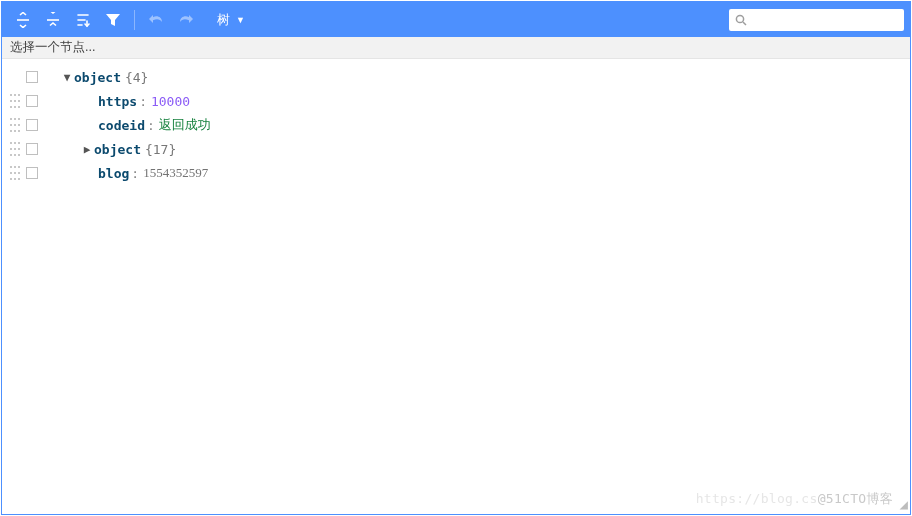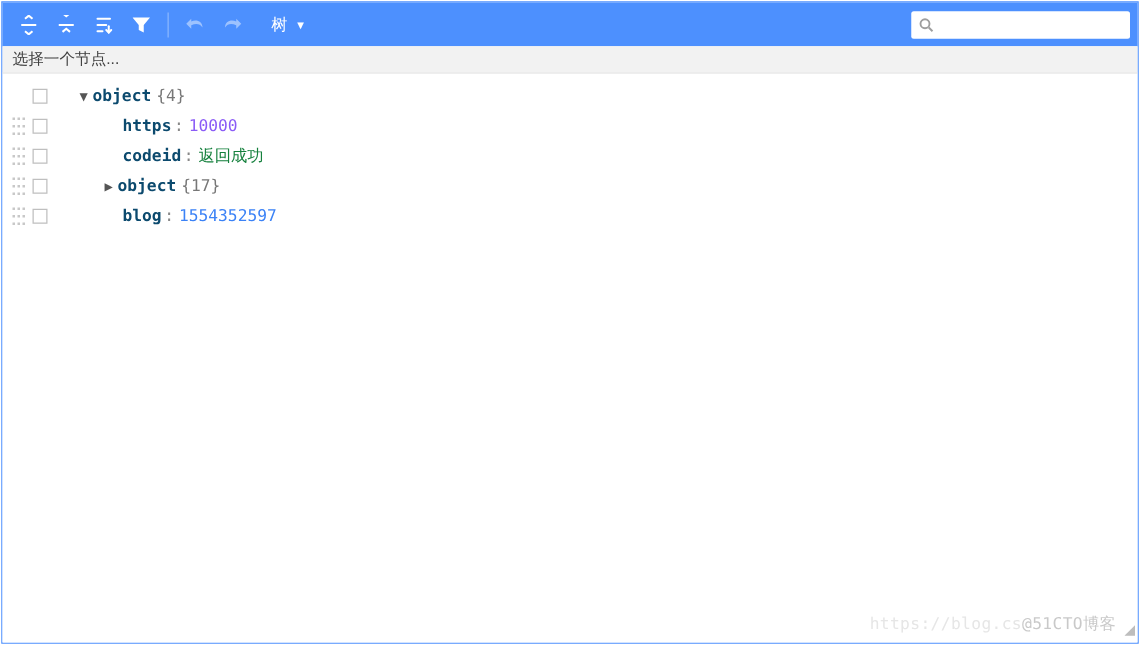--- a/index.html
+++ b/index.html
@@ -27,21 +27,21 @@
   .row { display:flex; align-items:center; height:24px; padding-left:8px; }
   .gutter { width: 44px; display:flex; align-items:center; gap:6px; flex:none; }
   .dots { width:10px; height:14px; display:flex; flex-direction:column; justify-content:space-between; }
   .dots span { width:10px; height:2px; display:flex; justify-content:space-between;}
   .dots span i { width:2px; height:2px; background:#c8c8c8; display:block;}
   .box { width:12px; height:12px; border:1px solid #bfbfbf; background:#fff; }
   .indent { display:inline-block; }
   .tw { width:14px; display:inline-flex; justify-content:center; color:#555; font-size:11px; cursor:pointer; user-select:none;}
   .k { color:#0c4a6e;font-weight:bold; }
   .colon { color:#888; padding:0 4px 0 2px; }
-  .v-num { color:#3b82f6; }
+  .v-num { color:#737373;font-family:Liberation Serif, serif; }
   .v-num-blue { color:#8b5cf6; font-weight: normal;}
   .v-str { color:#15803d; }
   .brace { color:#777; padding-left:4px;}
   
   .scroll-stub { position:absolute; right:2px; bottom:2px; color:#bdbdbd; font-size:14px; user-select:none;}
   .watermark { position:absolute; right:17px; bottom:6px; color:#c9c9c9; font-size:13px; letter-spacing:.3px; pointer-events:none;}
   .watermark .faded { color:#e6e6e6; }
 </style>
 </head>
 <body>

